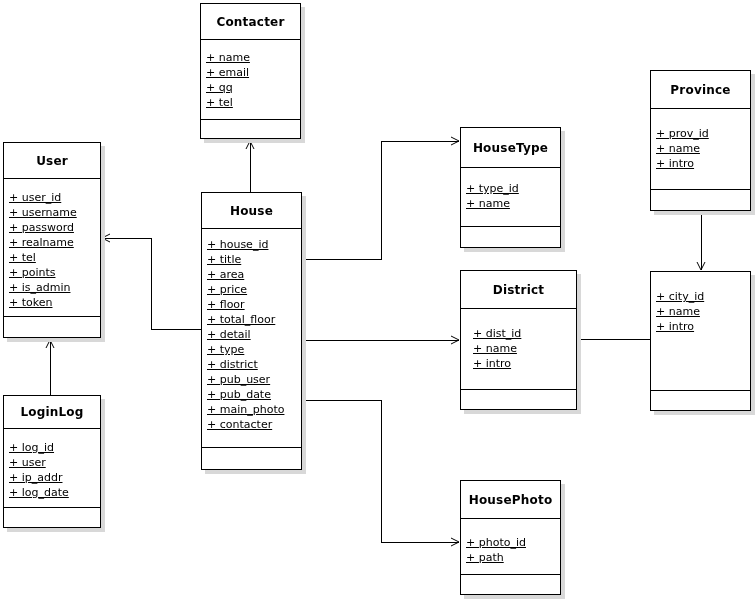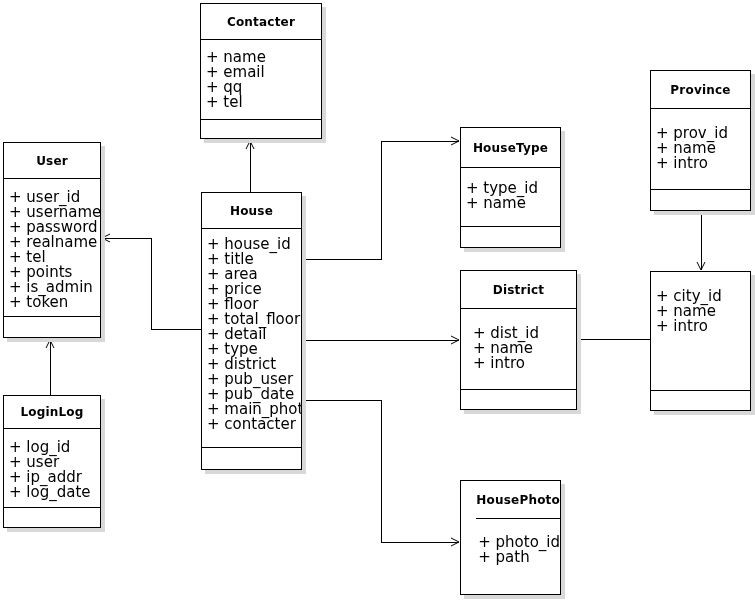--- a/index.html
+++ b/index.html
@@ -39,25 +39,26 @@
     font-size: 12px;
     font-weight: bold;
     color: #000000;
     border-bottom: 1px solid #000000;
     box-sizing: border-box;
     letter-spacing: 0.2px;
   }
   .uml-attrs {
     flex: 1 1 auto;
     box-sizing: border-box;
-    font-size: 15px;
+    font-size: 11px;
     line-height: 15px;
     color: #000000;
     padding-left: 5px;
     overflow: hidden;
+    text-decoration: underline;
   }
   .uml-attr { white-space: nowrap; }
   .uml-methods {
     flex: 0 0 auto;
     border-top: 1px solid #000000;
     box-sizing: border-box;
   }
 </style>
 </head>
 <body>
@@ -73,21 +74,21 @@
     <path class="rel" d="M250,192 L250,141" marker-end="url(#arr)"></path>
     <path class="rel" d="M201,329 L151,329 L151,238 L102,238" marker-end="url(#arr)"></path>
     <path class="rel" d="M50,395 L50,340" marker-end="url(#arr)"></path>
     <path class="rel" d="M302,259 L381,259 L381,141 L459,141" marker-end="url(#arr)"></path>
     <path class="rel" d="M302,340 L459,340" marker-end="url(#arr)"></path>
     <path class="rel" d="M302,400 L381,400 L381,542 L459,542" marker-end="url(#arr)"></path>
     <path class="rel" d="M701,211 L701,270" marker-end="url(#arr)"></path>
     <path class="rel" d="M650,339 L562,339" marker-end="url(#arr)"></path>
   </svg>
 
-  <div class="uml-class" style="left:200px; top:3px; width:122px; height:136px;">
+  <div class="uml-class" style="left:200px; top:3px; width:101px; height:136px;">
     <div class="uml-title" style="height:36px;">Contacter</div>
     <div class="uml-attrs" style="padding-top:10px;">
       <div class="uml-attr">+ name</div>
       <div class="uml-attr">+ email</div>
       <div class="uml-attr">+ qq</div>
       <div class="uml-attr">+ tel</div>
     </div>
     <div class="uml-methods" style="height:19px;"></div>
   </div>
 
@@ -168,21 +169,21 @@
 
   <div class="uml-class" style="left:650px; top:271px; width:101px; height:140px;">
     <div class="uml-attrs" style="padding-top:17px;">
       <div class="uml-attr">+ city_id</div>
       <div class="uml-attr">+ name</div>
       <div class="uml-attr">+ intro</div>
     </div>
     <div class="uml-methods" style="height:20px;"></div>
   </div>
 
-  <div class="uml-class" style="left:460px; top:480px; width:101px; height:115px;align-items:flex-end;">
+  <div class="uml-class" style="left:460px; top:480px; width:101px; height:115px;">
     <div class="uml-title" style="height:38px;">HousePhoto</div>
     <div class="uml-attrs" style="padding-top:16px;">
       <div class="uml-attr">+ photo_id</div>
       <div class="uml-attr">+ path</div>
     </div>
     <div class="uml-methods" style="height:20px;"></div>
   </div>
 
 </div>
 

